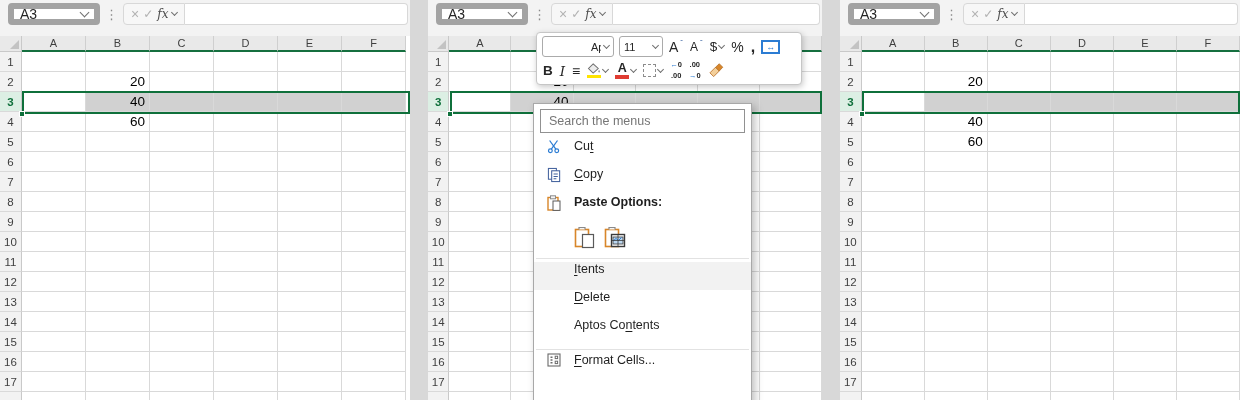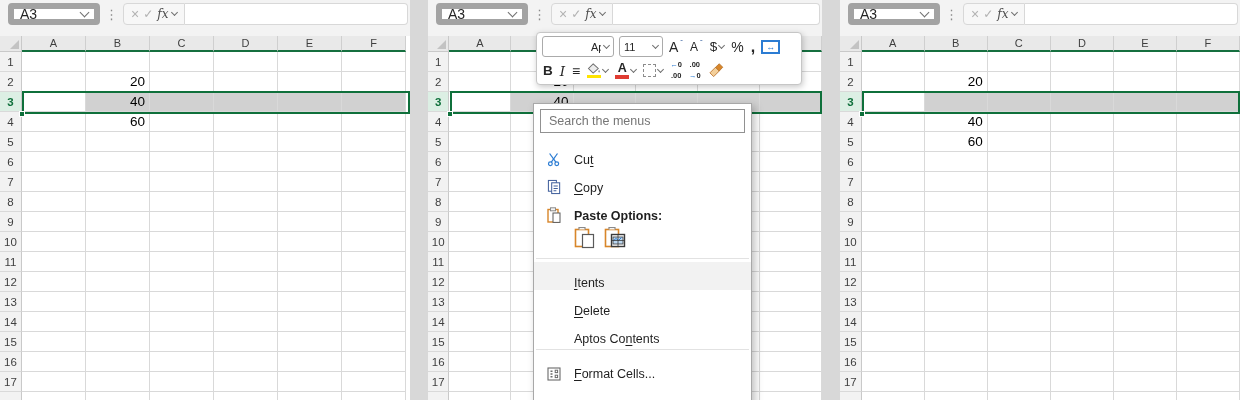--- a/index.html
+++ b/index.html
@@ -69,21 +69,21 @@
   .border-ic { width:13px; height:13px; border:1.2px dashed #8c8c8c; }
   .dec { display:flex; flex-direction:column; font-size:7.5px; line-height:1.1; color:#262626; font-weight:bold; }
   .dec .blue { color:#2b7cd3; }
 
   
   .context-menu { position:absolute; left:105px; top:103px; width:219px; height:320px; background:#fff;
                   border:1px solid #a8a8a8; box-shadow:3px 3px 8px rgba(0,0,0,.25); z-index:6; font-size:12.5px; color:#1f1f1f; }
   .menu-search { display:block; width:205px; margin:5px 6px 6px 6px; height:24px; border:1px solid #919191; background:#fff;
                  padding:0 8px; font-size:12.5px; font-family:"Liberation Sans", sans-serif; color:#262626; }
   .menu-search::placeholder { color:#767676; }
-  .menu-item { height:28px; display:flex; align-items:flex-end; padding-left:13px; cursor:default; }
+  .menu-item { height:28px; display:flex; align-items:flex-start; padding-left:13px; cursor:default; }
   .menu-item.hl { background:#f2f2f2; }
   .mi-icon { width:27px; display:flex; align-items:center; }
   .mi-label { }
   .mi-label u { text-decoration:underline; text-underline-offset:2px; }
   .mi-bold { font-weight:bold; }
   .paste-row { height:32px; display:flex; align-items:center; gap:9px; padding-left:40px; }
   .menu-sep { height:1px; background:#e2e2e2; margin:3px 2px; }
 </style>
 </head>
 <body>

